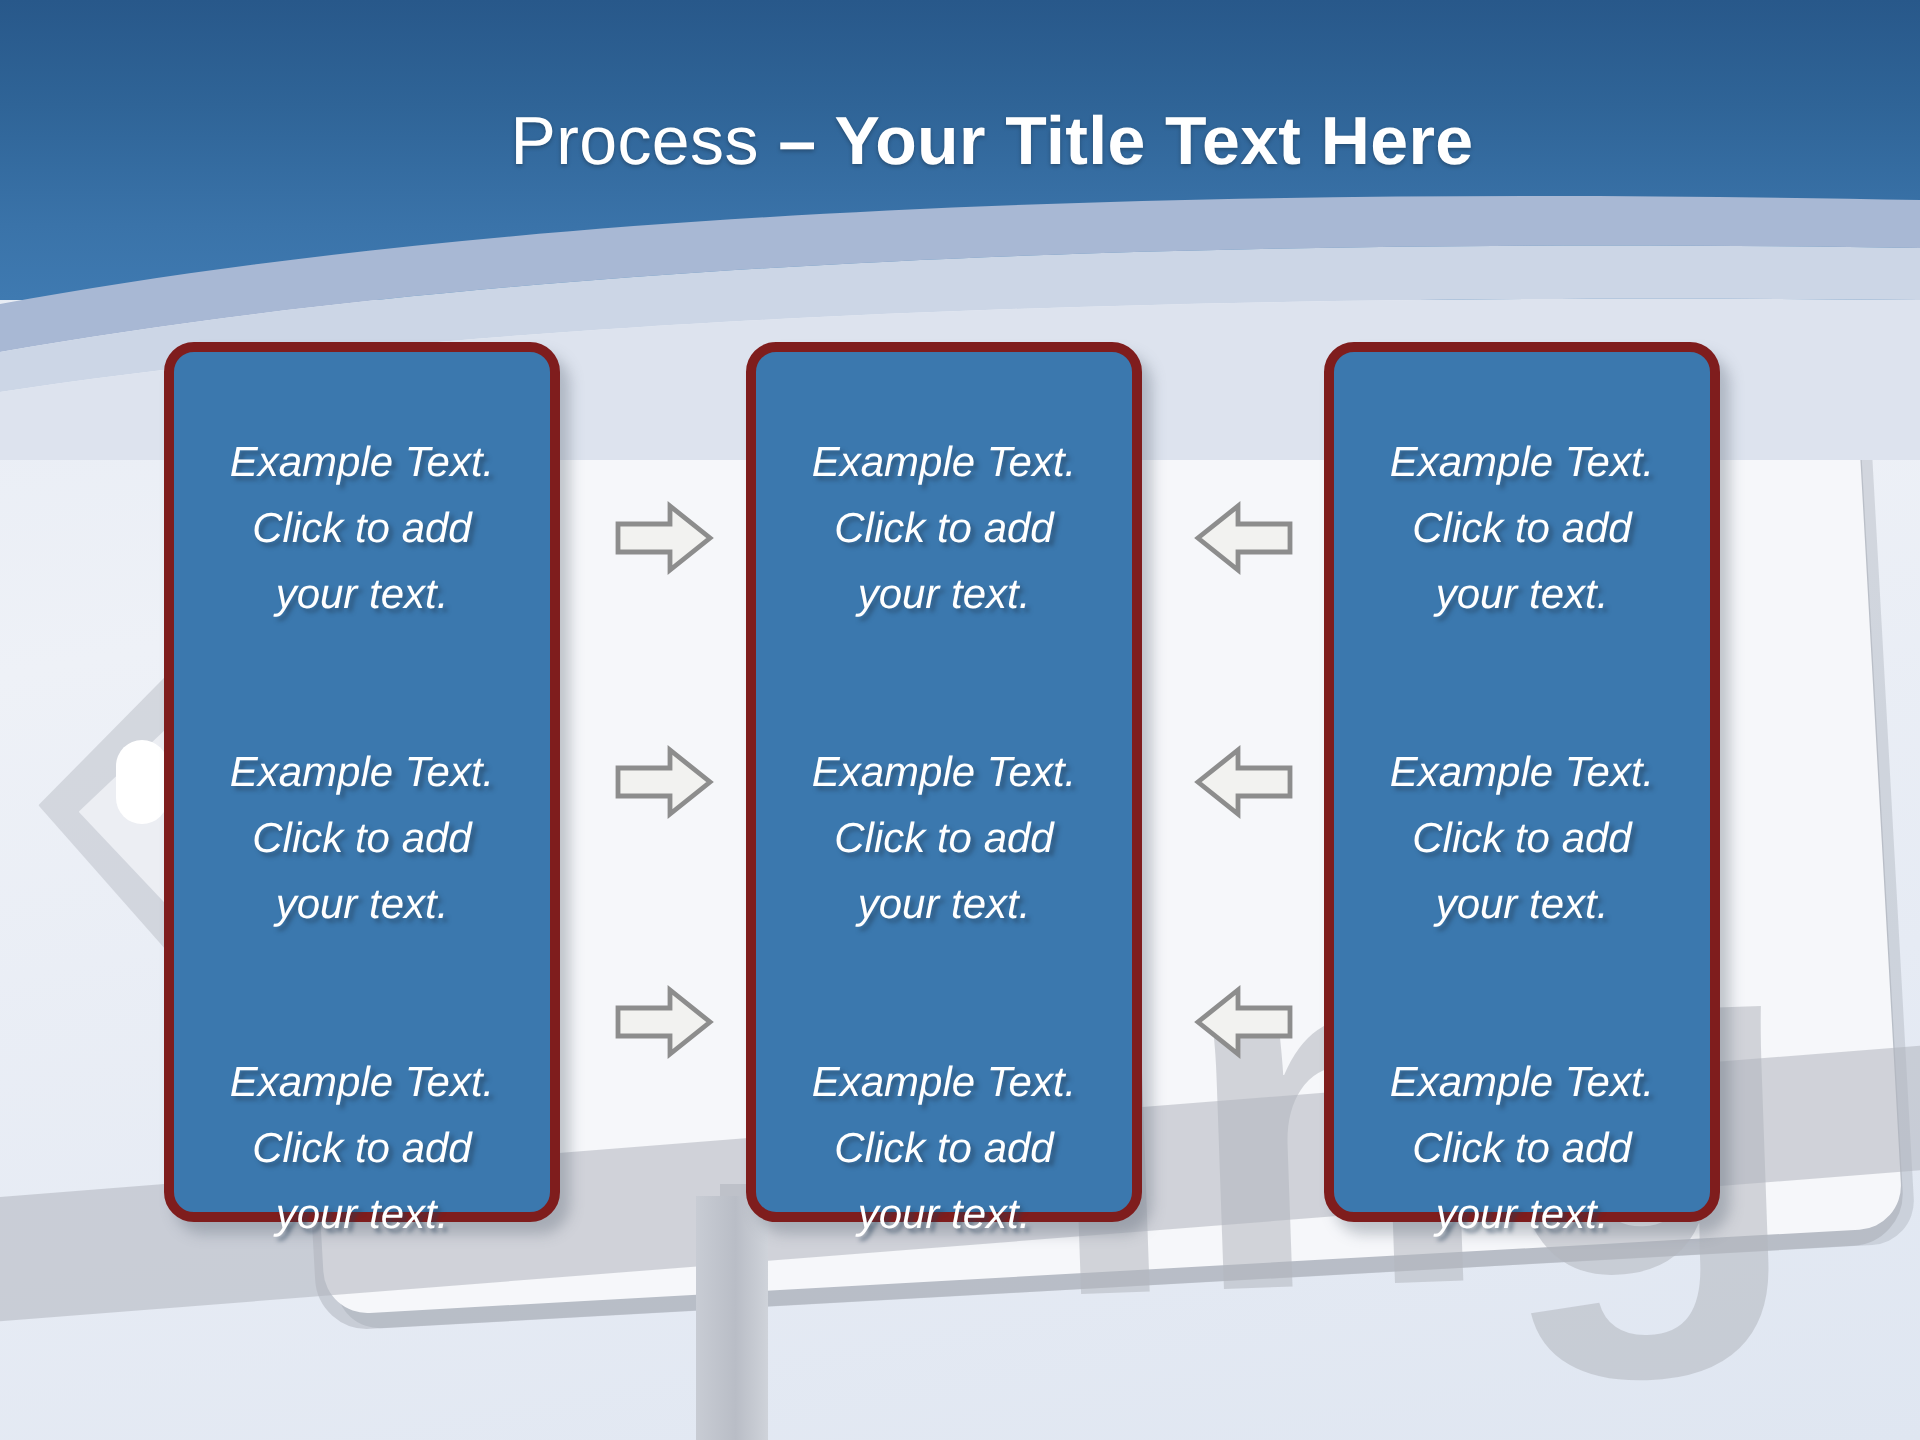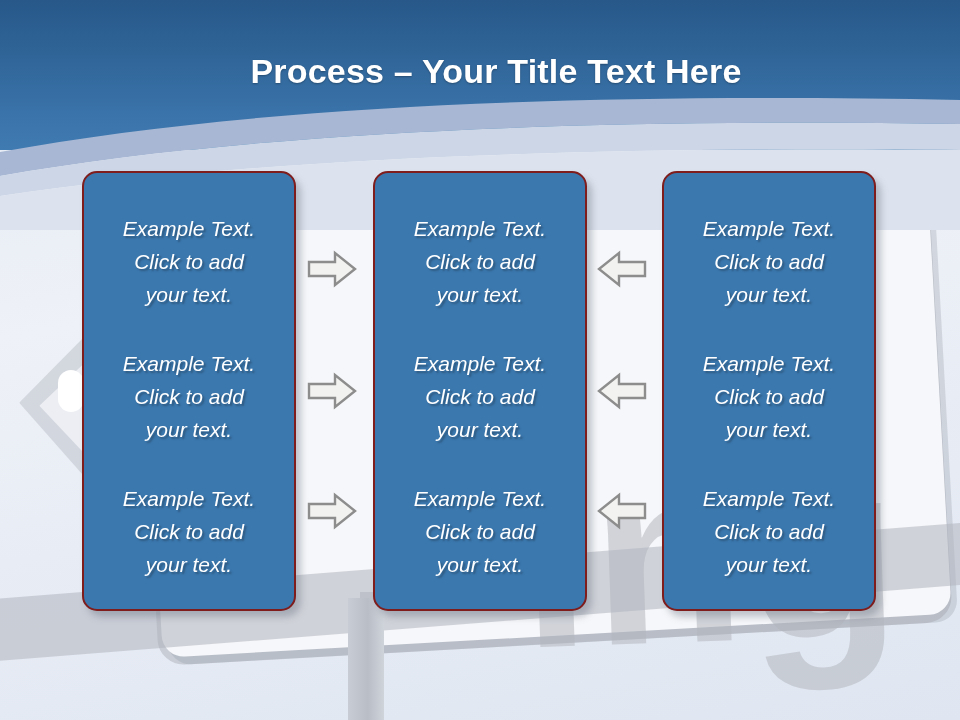--- a/index.html
+++ b/index.html
@@ -164,38 +164,39 @@
     top: 50px;
     width: 960px;
     text-align: center;
     color: #ffffff;
     font-size: 34px;
     line-height: 42px;
     letter-spacing: 0.2px;
     text-shadow: 0 1px 2px rgba(0,0,0,0.28);
     white-space: nowrap;
   }
-  .title .t-strong { font-weight: 700; margin-left: 32px; }
+  .title .t-strong { font-weight: 400; margin-left: 32px; }
   .title .t-light  { font-weight: 700; }
 
   
   .box {
     position: absolute;
     top: 171px;
-    width: 214px;
+    width: 198px;
     height: 440px;
     background: #3b78ae;
-    border: 2px solid #7f1d1d;
+    border: 5px solid #7f1d1d;
     border-radius: 15px;
     box-shadow: 5px 6px 7px rgba(90,100,115,0.35);
     box-sizing: border-box;
     display: flex;
     flex-direction: column;
     justify-content: flex-start;
     padding-top: 39px;
+    gap: 20px;
   }
   #box-1 { left: 82px; }
   #box-2 { left: 373px; }
   #box-3 { left: 662px; }
 
   .box-para {
     color: #ffffff;
     font-style: italic;
     font-size: 21px;
     line-height: 33px;

